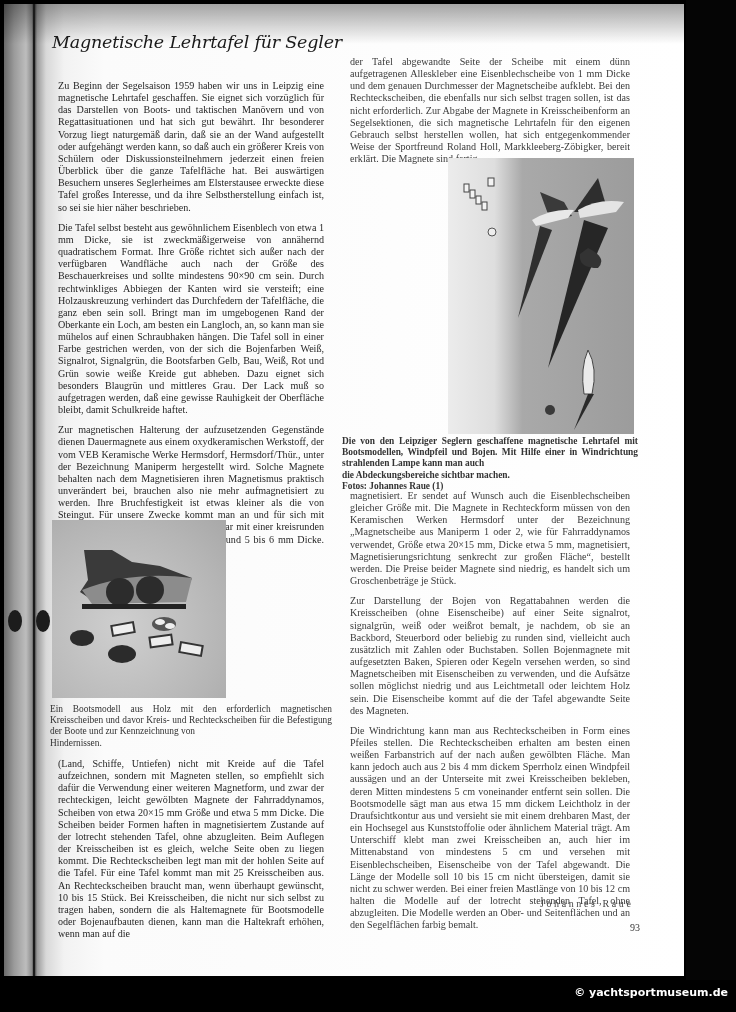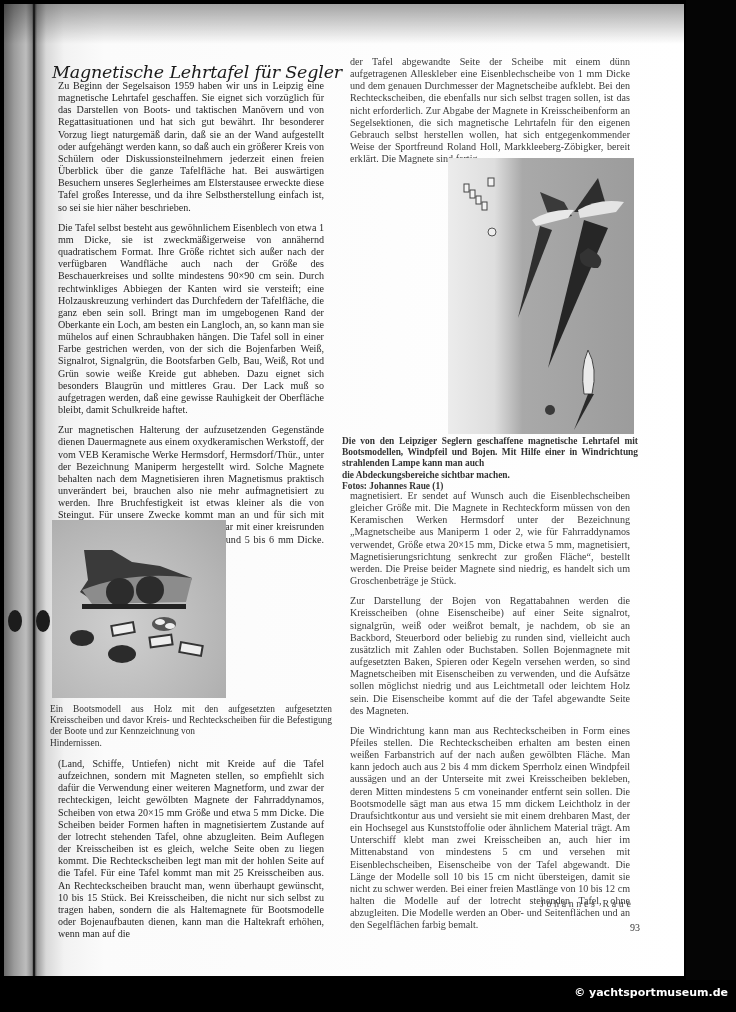--- a/index.html
+++ b/index.html
@@ -19,21 +19,21 @@
   .spine-line { position:absolute; left:29px; top:0; width:2px; height:100%; background:#1a1a1a; }
   .right-strip { position:absolute; left:686px; top:0; width:50px; height:980px; background:#050505; }
   .hole { position:absolute; top:610px; width:14px; height:22px; border-radius:50%; background:#1c1c1c; }
   .col { position:absolute; font-size:10.1px; line-height:12.15px; color:#262626; text-align:justify; }
   .col p { margin:8px; text-indent:0; }
   .col-left { left:50px; top:72px; width:282px; }
   .col-left2 { left:50px; top:750px; width:282px; }
   .col-right { left:342px; top:48px; width:296px; color:#3a3a3a; }
   .col-right2 { left:342px; top:482px; width:296px; color:#3a3a3a; }
   .title {
-    position:absolute; left:52px; top:62px; width:290px;
+    position:absolute; left:52px; top:32px; width:290px;
     font-family:"DejaVu Serif", serif; font-style:italic; font-size:17.5px; color:#1a1a1a; letter-spacing:-0.2px;
   }
   .photo1 {
     position:absolute; left:52px; top:520px; width:174px; height:178px;
     background:radial-gradient(ellipse at 40% 60%, #cfcfcf, #b5b5b5 70%, #a8a8a8);
   }
   .photo2 {
     position:absolute; left:448px; top:158px; width:186px; height:276px;
     background:linear-gradient(to right,#ececec 0%,#dedede 25%,#a9a9a9 40%,#9c9c9c 100%);
   }
@@ -79,21 +79,21 @@
     <rect x="60" y="104" width="22" height="10" fill="#eee" stroke="#333" stroke-width="2" transform="rotate(-10 71 109)"></rect>
     <rect x="98" y="116" width="22" height="10" fill="#eee" stroke="#333" stroke-width="2" transform="rotate(-8 109 121)"></rect>
     <rect x="128" y="124" width="22" height="10" fill="#eee" stroke="#333" stroke-width="2" transform="rotate(10 139 129)"></rect>
     <ellipse cx="112" cy="104" rx="12" ry="7" fill="#555"></ellipse>
     <ellipse cx="108" cy="102" rx="5" ry="3" fill="#eee"></ellipse>
     <ellipse cx="118" cy="106" rx="5" ry="3" fill="#eee"></ellipse>
   </svg>
 </div>
 
 <div class="caption cap1">
-  <span>Ein Bootsmodell aus Holz mit den aufgesetzten aufgesetzten Kreisscheiben und davor Kreis- und Rechteckscheiben für die Befestigung der Boote und zur Kennzeichnung von</span>
+  <span>Ein Bootsmodell aus Holz mit den erforderlich magnetischen Kreisscheiben und davor Kreis- und Rechteckscheiben für die Befestigung der Boote und zur Kennzeichnung von</span>
   <span class="c">Hindernissen.</span>
 </div>
 
 <div class="col col-left2">
   <p>(Land, Schiffe, Untiefen) nicht mit Kreide auf die Tafel aufzeichnen, sondern mit Magneten stellen, so empfiehlt sich dafür die Verwendung einer weiteren Magnetform, und zwar der rechteckigen, leicht gewölbten Magnete der Fahrraddynamos, Scheiben von etwa 20×15 mm Größe und etwa 5 mm Dicke. Die Scheiben beider Formen haften in magnetisiertem Zustande auf der lotrecht stehenden Tafel, ohne abzugleiten. Beim Auflegen der Kreisscheiben ist es gleich, welche Seite oben zu liegen kommt. Die Rechteckscheiben legt man mit der hohlen Seite auf die Tafel. Für eine Tafel kommt man mit 25 Kreisscheiben aus. An Rechteckscheiben braucht man, wenn überhaupt gewünscht, 10 bis 15 Stück. Bei Kreisscheiben, die nicht nur sich selbst zu tragen haben, sondern die als Haltemagnete für Bootsmodelle oder Bojenaufbauten dienen, kann man die Haltekraft erhöhen, wenn man auf die</p>
 </div>
 
 <div class="col col-right">
   <p>der Tafel abgewandte Seite der Scheibe mit einem dünn aufgetragenen Alleskleber eine Eisenblechscheibe von 1 mm Dicke und dem genauen Durchmesser der Magnetscheibe aufklebt. Bei den Rechteckscheiben, die ebenfalls nur sich selbst tragen sollen, ist das nicht erforderlich. Zur Abgabe der Magnete in Kreisscheibenform an Segelsektionen, die sich magnetische Lehrtafeln für den eigenen Gebrauch selbst herstellen wollen, hat sich entgegenkommender Weise der Sportfreund Roland Holl, Markkleeberg-Zöbigker, bereit erklärt. Die Magnete sind fertig</p>
 </div>

